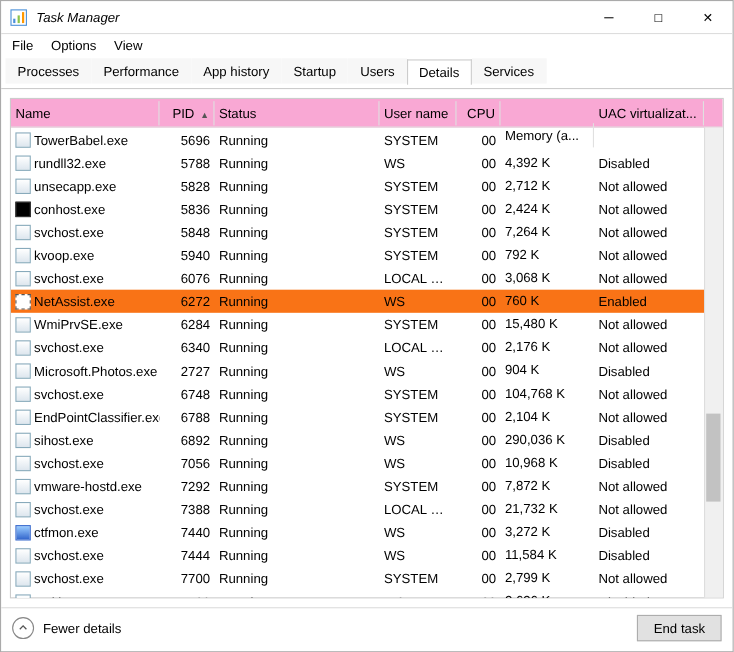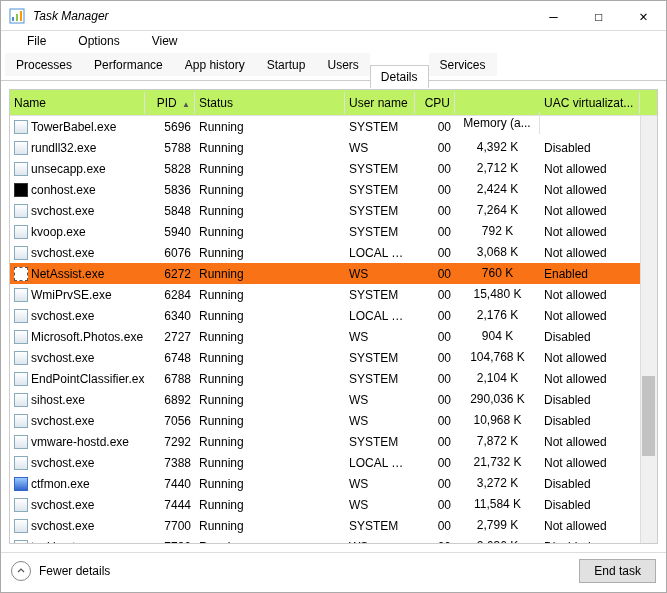--- a/index.html
+++ b/index.html
@@ -31,21 +31,21 @@
     font-family: monospace;
   }
   .menubar {
     height: 20px;
     display: flex;
     align-items: center;
     padding-left: 10px;
     gap: 16px;
     font-size: 12px;
   }
-  .menubar span { cursor: default; margin-left: 16px; }
+  .menubar span { cursor: default; }
   .tabbar {
     height: 28px;
     display: flex;
     align-items: flex-start;
     border-bottom: 1px solid #ccc;
     padding-left: 4px;
     gap: 0;
     margin-top: 2px;
   }
   .tab {
@@ -53,21 +53,21 @@
     border: 1px solid transparent;
     border-bottom: none;
     font-size: 12px;
     cursor: default;
     background: #f7f7f7;
   }
   .tab.active {
     border-color: #ccc;
     background: #fff;
     position: relative;
-    top: 12px;
+    top: 1px;
   }
   .content {
     padding: 8px;
     height: calc(100% - 30px - 20px - 28px - 42px);
   }
   .table-wrap {
     border: 1px solid #ccc;
     height: 100%;
     overflow: hidden;
     position: relative;
@@ -75,37 +75,37 @@
     flex-direction: column;
   }
   .thead, .trow {
     display: flex;
     align-items: center;
     height: 21px;
     font-size: 12px;
   }
   .thead {
     height: 26px;
-    background: #bef264;
+    background: #f9a8d4;
     border-bottom: 1px solid #e0e0e0;
     flex-shrink: 0;
   }
   .thead .cell {
     border-right: 1px solid #e0e0e0;
     padding: 4px;
     overflow: hidden;
     white-space: nowrap;
     text-overflow: ellipsis;
   }
   .col-name { width: 135px; padding-left: 6px; }
   .col-pid { width: 50px; text-align: right; padding-right: 8px; }
   .col-status { width: 150px; padding-left: 8px; }
   .col-user { width: 70px; padding-left: 8px; }
   .col-cpu { width: 40px; text-align: right; padding-right: 8px; }
-  .col-mem { width: 85px; text-align: center; padding-right: 8px; margin-top: 40px; }
+  .col-mem { width: 85px; text-align: left; padding-right: 8px; margin-top: 40px; }
   .col-uac { width: 100px; padding-left: 8px; }
   .tbody {
     overflow-y: auto;
     flex: 1;
     position: relative;
   }
   .trow .cell {
     padding: 2px 4px;
     overflow: hidden;
     white-space: nowrap;

